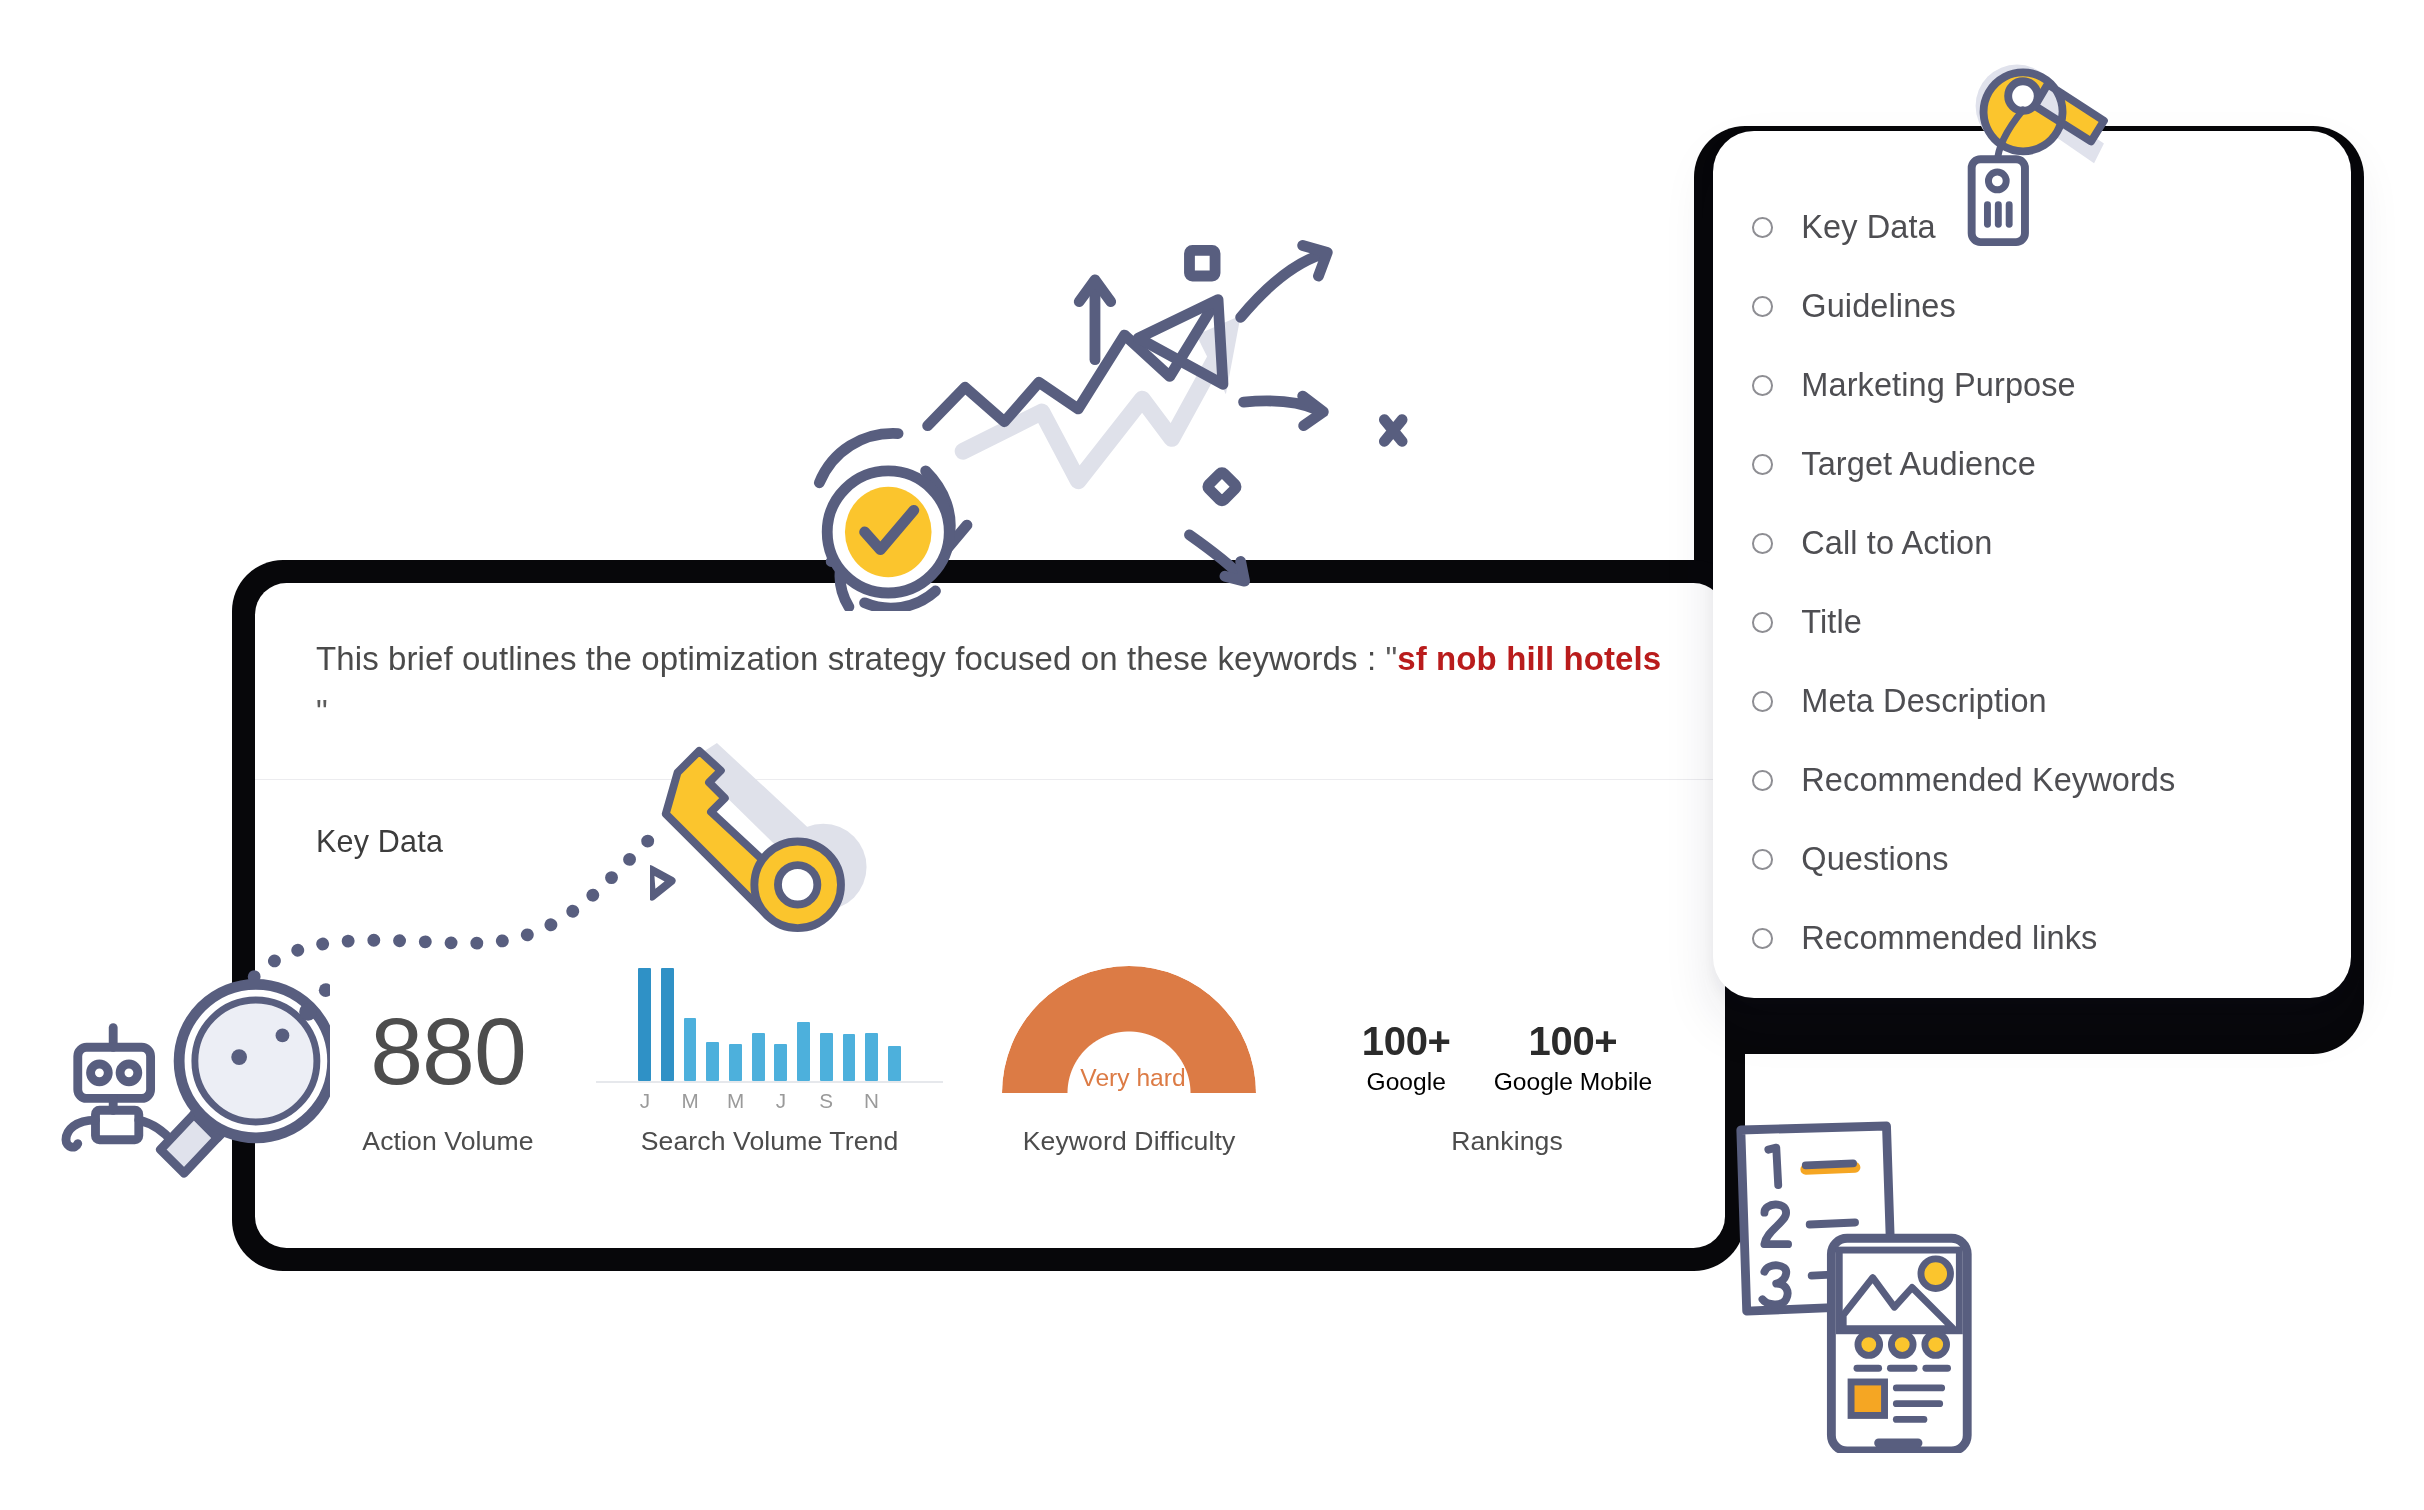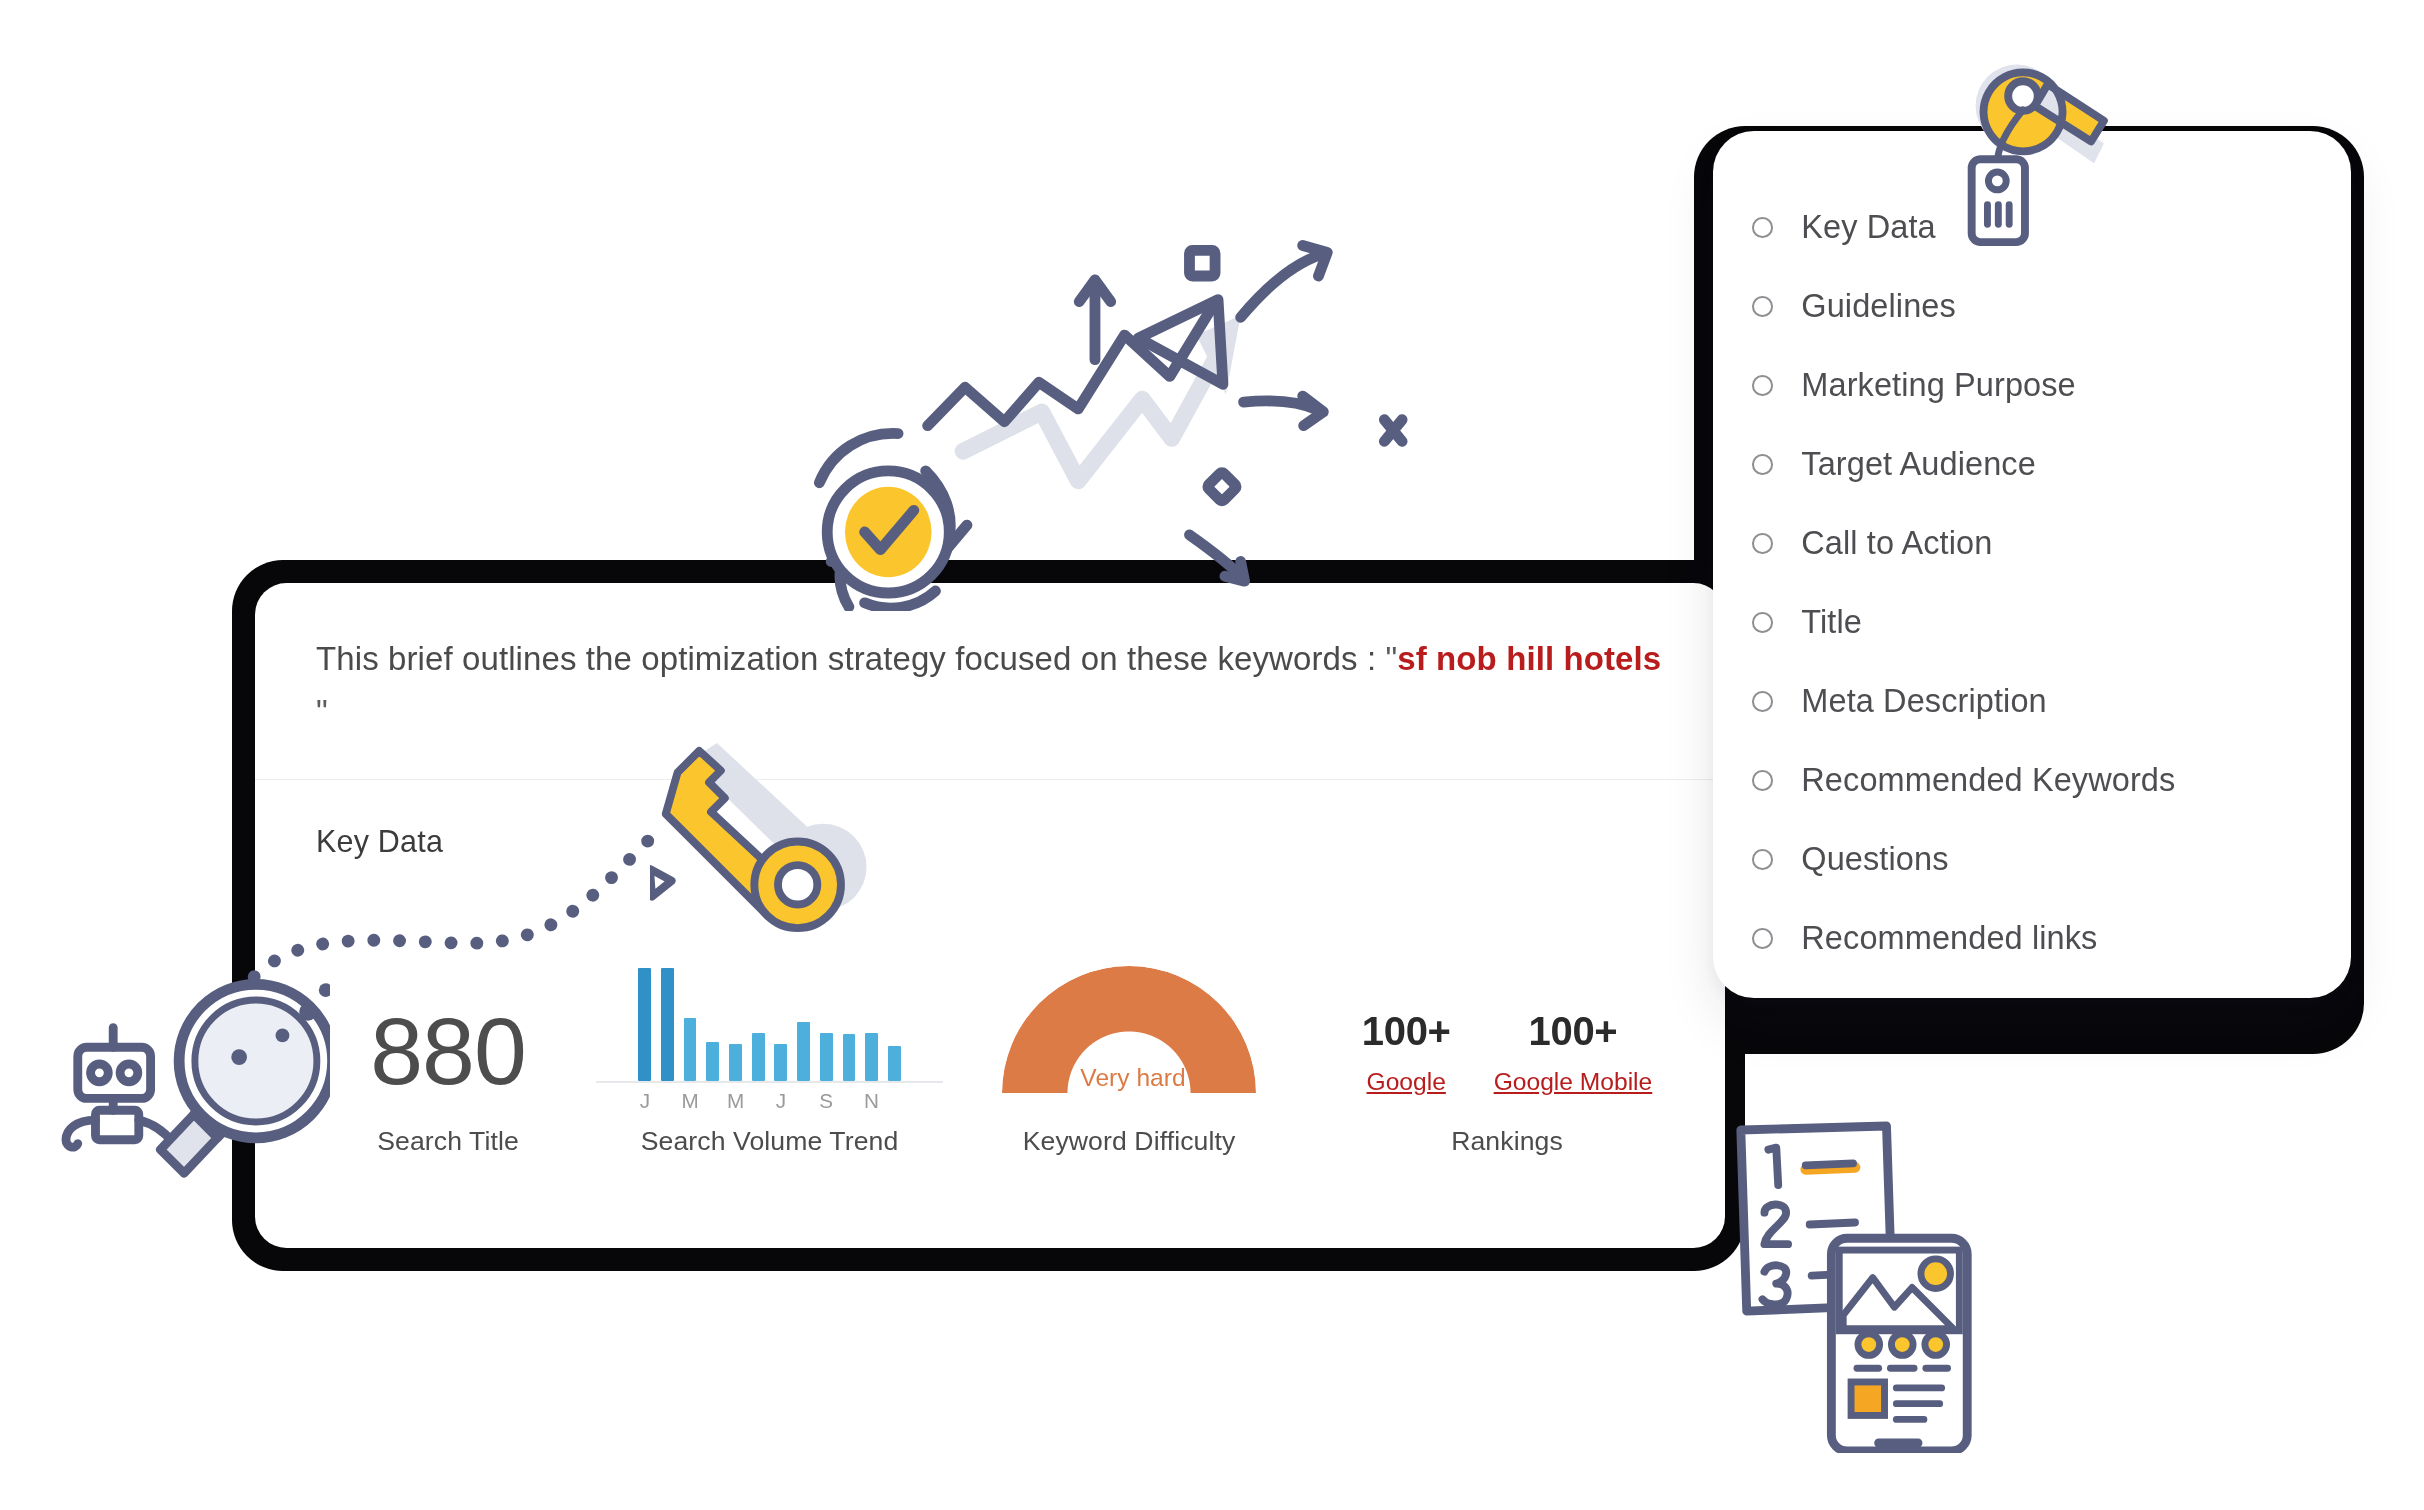--- a/index.html
+++ b/index.html
@@ -189,24 +189,23 @@
     height: 130px;
   }
   .rank-col { text-align: center; }
   .rank-val {
     font-size: 40px;
     font-weight: 700;
     color: #2b2b2b;
     letter-spacing: -0.3px;
   }
   .rank-src {
-    margin-top: 14px;
+    margin-top: 4px;
     font-size: 24.6px;
-    color: #b91c1c;
-    text-decoration: underline;
+    color: #000000;
   }
 
   
   #outline-card {
     position: absolute;
     left: 1713px;
     top: 131px;
     width: 638px;
     height: 867px;
     background: #ffffff;
@@ -270,21 +269,21 @@
     <div id="panel-divider"></div>
 
     <div id="section-title">Key Data</div>
 
     <div id="metrics">
 
       <div class="metric" id="metric-volume">
         <div class="body">
           <div id="big-number">880</div>
         </div>
-        <div class="cap">Search Title</div>
+        <div class="cap">Action Volume</div>
       </div>
 
       <div class="metric" id="metric-trend">
         <div class="body" style="display:block;height:auto;">
           <div id="trend-chart">
               <div class="bar hi" style="height: 100%;"></div>
               <div class="bar hi" style="height: 100%;"></div>
               <div class="bar" style="height: 56%;"></div>
               <div class="bar" style="height: 34%;"></div>
               <div class="bar" style="height: 33%;"></div>

